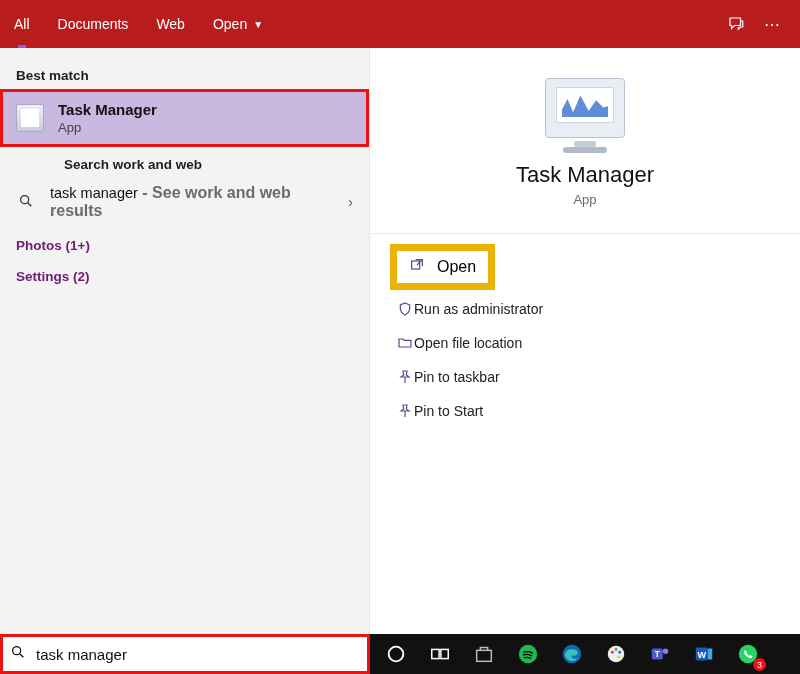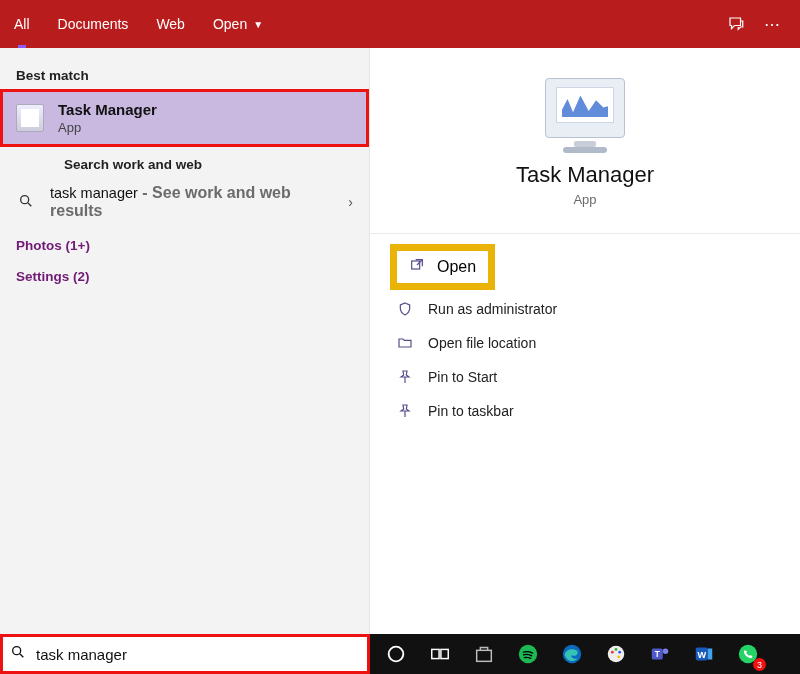--- a/index.html
+++ b/index.html
@@ -45,21 +45,21 @@
   .preview-hero { display:flex; flex-direction:column; align-items:center; padding: 30px 10px 26px; border-bottom: 1px solid #eaeaea; }
   .tm-icon-lg { width:80px; height:60px; background:#e9eef5; border:1px solid #b7c1cf; border-radius:4px; position:relative; }
   .tm-icon-lg::before { content:""; position:absolute; left:10px; right:10px; top:8px; bottom:14px; background:#fff; border:1px solid #cdd6e3; }
   .tm-icon-lg .wave { position:absolute; left:16px; right:16px; top:14px; height:24px; background:#4f80d6; clip-path: polygon(0 70%, 12% 25%, 24% 80%, 40% 10%, 58% 75%, 74% 30%, 90% 60%, 100% 55%, 100% 100%, 0 100%); opacity:.9; }
   .tm-icon-lg .stand { position:absolute; left:50%; bottom:-10px; width:22px; height:6px; transform:translateX(-50%); background:#c7ced9; border-radius:2px;}
   .tm-icon-lg .base { position:absolute; left:50%; bottom:-16px; width:44px; height:6px; transform:translateX(-50%); background:#b1bac8; border-radius:3px;}
   .preview-title { margin-top: 24px; font-size: 22px; font-weight: 400; color:#111; }
   .preview-sub { font-size: 13px; color: #6b6b6b; margin-top:4px; }
 
   .actions { padding: 8px 0; }
-  .action-row { display:flex; align-items:center; gap: 14px; padding: 8px 26px; font-size: 14px; color:#222; cursor:pointer; }
+  .action-row { display:flex; align-items:center; padding: 8px 26px; font-size: 14px; color:#222; cursor:pointer; }
   .action-row .aicon { width: 18px; height:18px; display:flex; align-items:center; justify-content:center; color:#5b4b8a; }
   .action-hl { margin: 2px 0 2px 20px; padding: 6px 12px; border:7px solid #eab308; display:inline-flex; align-items:center; gap:12px; }
 
   
   .taskbar { position:absolute; left:0; right:0; bottom:0; height:40px; background:#111; display:flex; align-items:center; }
   .searchbox { width: 370px; height: 40px; background:#fff; display:flex; align-items:center; padding:0 10px; position:relative; }
   .searchbox input { border:none; outline:none; font-size:15px; flex:1; color:#111; background:transparent; }
   .searchbox .mag { color:#333; font-size:16px; margin-right:10px; }
   .searchbox.highlight-red { outline:3px solid #e11; outline-offset:-3px; }
   .taskbar-icons { display:flex; align-items:center; gap: 0; height:100%; margin-left:4px;}
@@ -159,30 +159,30 @@
             </span>
           <span>Open file location</span>
         </div>
         <div class="action-row">
           <span class="aicon">
               <svg viewBox="0 0 24 24" width="16" height="16" fill="none" stroke="#5b4b8a" stroke-width="1.8">
                 <path d="M9 3h6l-1 6 4 3H6l4-3z"></path>
                 <line x1="12" y1="12" x2="12" y2="21"></line>
               </svg>
             </span>
-          <span>Pin to Start</span>
+          <span>Pin to taskbar</span>
         </div>
         <div class="action-row">
           <span class="aicon">
               <svg viewBox="0 0 24 24" width="16" height="16" fill="none" stroke="#5b4b8a" stroke-width="1.8">
                 <path d="M9 3h6l-1 6 4 3H6l4-3z"></path>
                 <line x1="12" y1="12" x2="12" y2="21"></line>
               </svg>
             </span>
-          <span>Pin to taskbar</span>
+          <span>Pin to Start</span>
         </div>
       </div>
     </div>
   </div>
 
   <div class="taskbar">
     <div class="searchbox highlight-red">
       <span class="mag"><svg viewBox="0 0 24 24" width="16" height="16" fill="none" stroke="#111" stroke-width="2">
             <circle cx="10" cy="10" r="6"></circle>
             <line x1="15" y1="15" x2="20" y2="20"></line>

